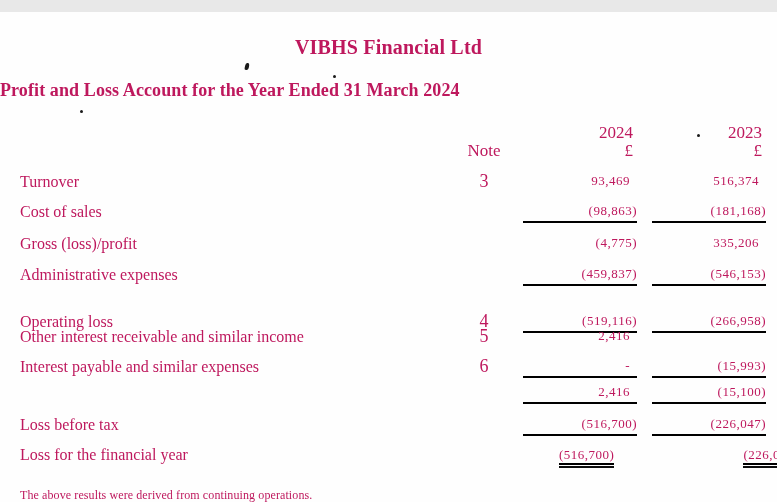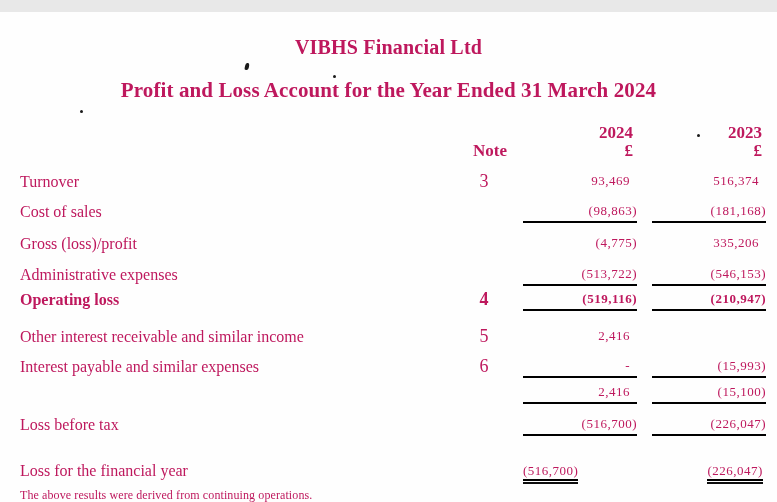--- a/index.html
+++ b/index.html
@@ -12,44 +12,44 @@
     font-family:"Liberation Serif","DejaVu Serif",serif;
     overflow:hidden;
   }
   .title{
     position:absolute;top:24px;left:0;width:777px;
     text-align:center;font-size:20px;font-weight:bold;line-height:22px;
     letter-spacing:0.2px;
   }
   .subtitle{
     position:absolute;top:67px;left:0;width:777px;
-    text-align:center;font-size:21px;font-weight:bold;line-height:23px;
+    font-size:18px;font-weight:bold;line-height:23px;
     letter-spacing:0.1px;
   }
   
-  .col-note{position:absolute;left:473px;width:58px;}
+  .col-note{position:absolute;left:455px;width:58px;text-align:center;}
   .col-a1{position:absolute;left:523px;width:114px;text-align:right;}
   .col-a2{position:absolute;left:652px;width:114px;text-align:right;}
 
-  .hdr{font-weight:bold;font-size:17px;line-height:18px;}
+  .hdr{font-weight:normal;font-size:17px;line-height:18px;}
   .hdr-year{top:112px;padding-right:4px;box-sizing:border-box;}
   .hdr-row2{top:130px;}
   .hdr-cur{padding-right:4px;box-sizing:border-box;}
 
-  #rows .row{position:absolute;left:0;width:662px;height:22px;}
+  #rows .row{position:absolute;left:0;width:662px;height:22px;padding-left:36px;}
   #rows .row:nth-child(1){top:160px;}
   #rows .row:nth-child(2){top:190px;}
   #rows .row:nth-child(3){top:222px;}
   #rows .row:nth-child(4){top:253px;}
-  #rows .row:nth-child(5){top:278px;font-weight:bold;}
+  #rows .row:nth-child(5){top:300px;}
   #rows .row:nth-child(6){top:315px;}
   #rows .row:nth-child(7){top:345px;}
   #rows .row:nth-child(8){top:371px;}
   #rows .row:nth-child(9){top:403px;}
-  #rows .row:nth-child(10){top:449px;}
+  #rows .row:nth-child(10){top:433px;}
 
   .row .label{
     position:absolute;left:20px;top:1px;
     font-size:16px;line-height:18px;white-space:nowrap;
   }
   .row .note{
     position:absolute;left:455px;width:58px;top:0;
     text-align:center;font-size:18px;line-height:18px;
   }
   .row .amt{
@@ -108,28 +108,28 @@
       </div>
       <div class="row">
         <span class="label">Gross (loss)/profit</span>
         <span class="note"></span>
         <span class="amt a1">(4,775)</span>
         <span class="amt a2 plain">335,206</span>
       </div>
       <div class="row">
         <span class="label">Administrative expenses</span>
         <span class="note"></span>
-        <span class="amt a1 u-single">(513,722)</span>
+        <span class="amt a1 u-single">(459,837)</span>
         <span class="amt a2 u-single">(546,153)</span>
       </div>
       <div class="row">
         <span class="label">Operating loss</span>
         <span class="note">4</span>
         <span class="amt a1 u-single">(519,116)</span>
-        <span class="amt a2 u-single">(210,947)</span>
+        <span class="amt a2 u-single">(266,958)</span>
       </div>
       <div class="row">
         <span class="label">Other interest receivable and similar income</span>
         <span class="note">5</span>
         <span class="amt a1 plain">2,416</span>
       </div>
       <div class="row">
         <span class="label">Interest payable and similar expenses</span>
         <span class="note">6</span>
         <span class="amt a1 u-single plain">-</span>

